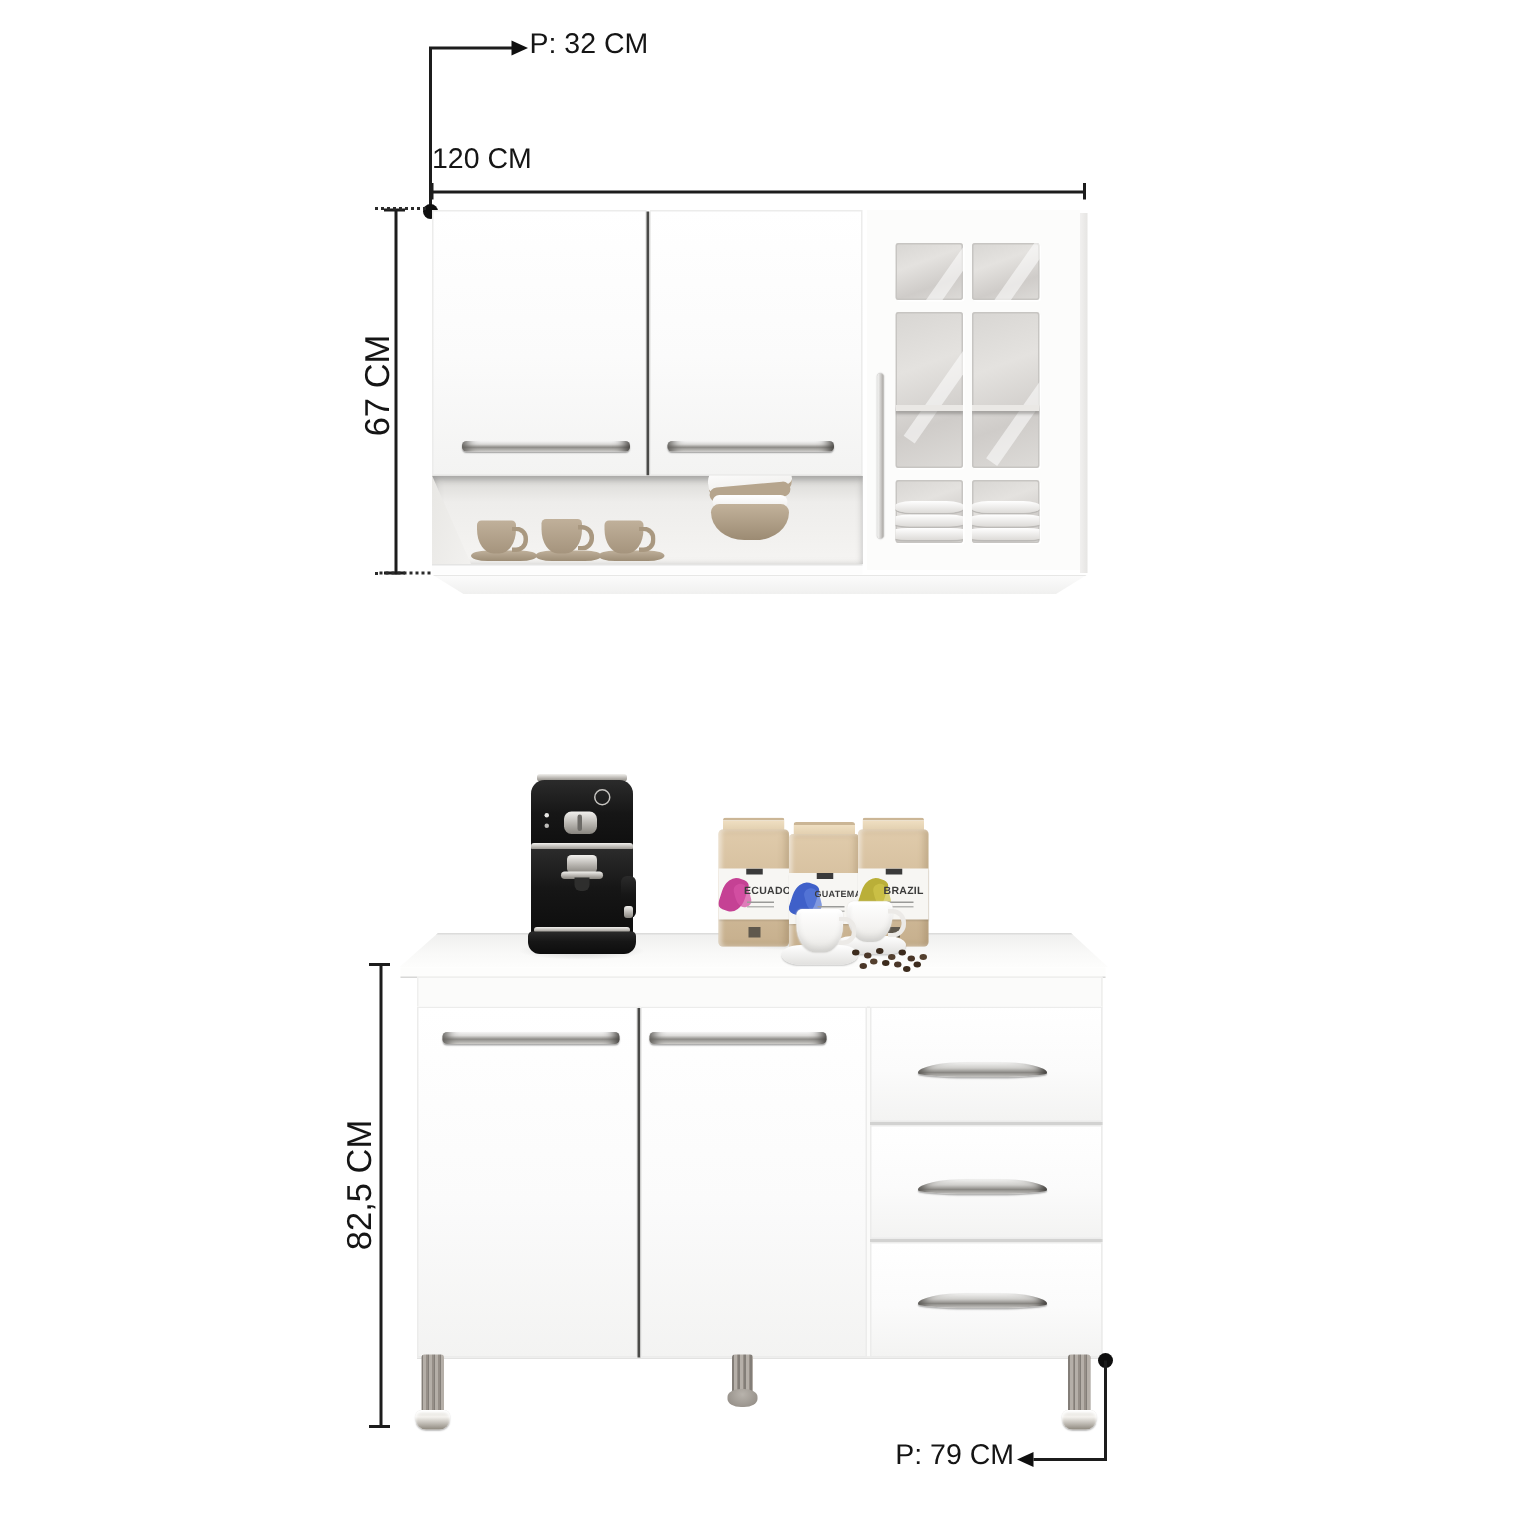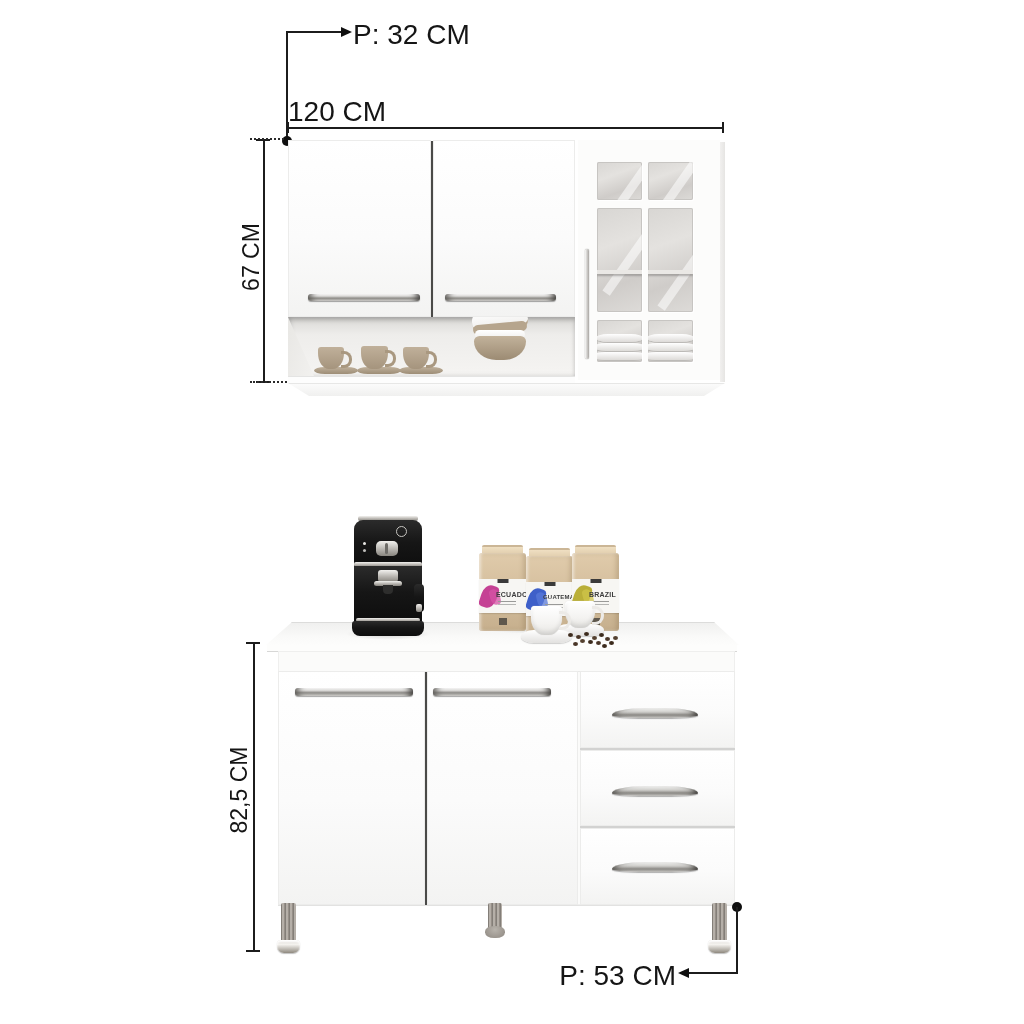--- a/index.html
+++ b/index.html
@@ -11,21 +11,21 @@
   .hline { position:absolute; height:2px; background:#1c1c1c; }
   .vline { position:absolute; width:2px; background:#1c1c1c; }
   .tickv { position:absolute; width:2px; height:11px; background:#1c1c1c; }
   .tickh { position:absolute; width:14px; height:2px; background:#1c1c1c; }
   .dotline { position:absolute; height:0; border-top:2px dotted #2a2a2a; }
   .dot { position:absolute; width:10px; height:10px; background:#0f0f0f; border-radius:50%; }
   .arrow-r { position:absolute; width:0; height:0; border-top:5px solid transparent;
              border-bottom:5px solid transparent; border-left:11px solid #0f0f0f; }
   .arrow-l { position:absolute; width:0; height:0; border-top:5px solid transparent;
              border-bottom:5px solid transparent; border-right:11px solid #0f0f0f; }
-  .dim-label { position:absolute; font-size:28px; color:#151515; white-space:nowrap; }
+  .dim-label { position:absolute; font-size:19px; color:#151515; white-space:nowrap; }
   .vlabel { position:absolute; display:flex; align-items:center; justify-content:center;
             transform:rotate(-90deg); font-size:23px; color:#151515; white-space:nowrap; }
 
   
   .door { position:absolute; background:linear-gradient(180deg,#ffffff 0%,#fbfbfb 55%,#f3f3f2 100%);
           box-shadow:inset 0 0 0 1px #ececeb; }
   .divider { position:absolute; background:#4a4a48; }
   .bar-handle { position:absolute; border-radius:3px;
      background:linear-gradient(180deg,#fafafa 0%,#dcdbd9 30%,#8d8b87 60%,#d2d1ce 100%);
      box-shadow:inset 10px 0 7px -7px #5d5b57, inset -10px 0 7px -7px #403e3b, 0 1px 1px rgba(0,0,0,.35); }
@@ -310,16 +310,16 @@
     <div class="tickh" style="left:246px; top:642px;"></div>
     <div class="tickh" style="left:246px; top:950px;"></div>
     <div class="vlabel" style="left:189px; top:776px; width:100px; height:28px;">82,5 CM</div>
   </div>
 
   <div>
     <div class="dot" style="left:732px; top:902px;"></div>
     <div class="vline" style="left:736px; top:907px; height:67px;"></div>
     <div class="hline" style="left:689px; top:972px; width:49px;"></div>
     <div class="arrow-l" style="left:678px; top:968px;"></div>
-    <div class="dim-label" style="left:556px; top:960px; width:120px; text-align:right;">P: 53 CM</div>
+    <div class="dim-label" style="left:556px; top:960px; width:120px; text-align:right;">P: 79 CM</div>
   </div>
 
 </div>
 
 </body></html>

